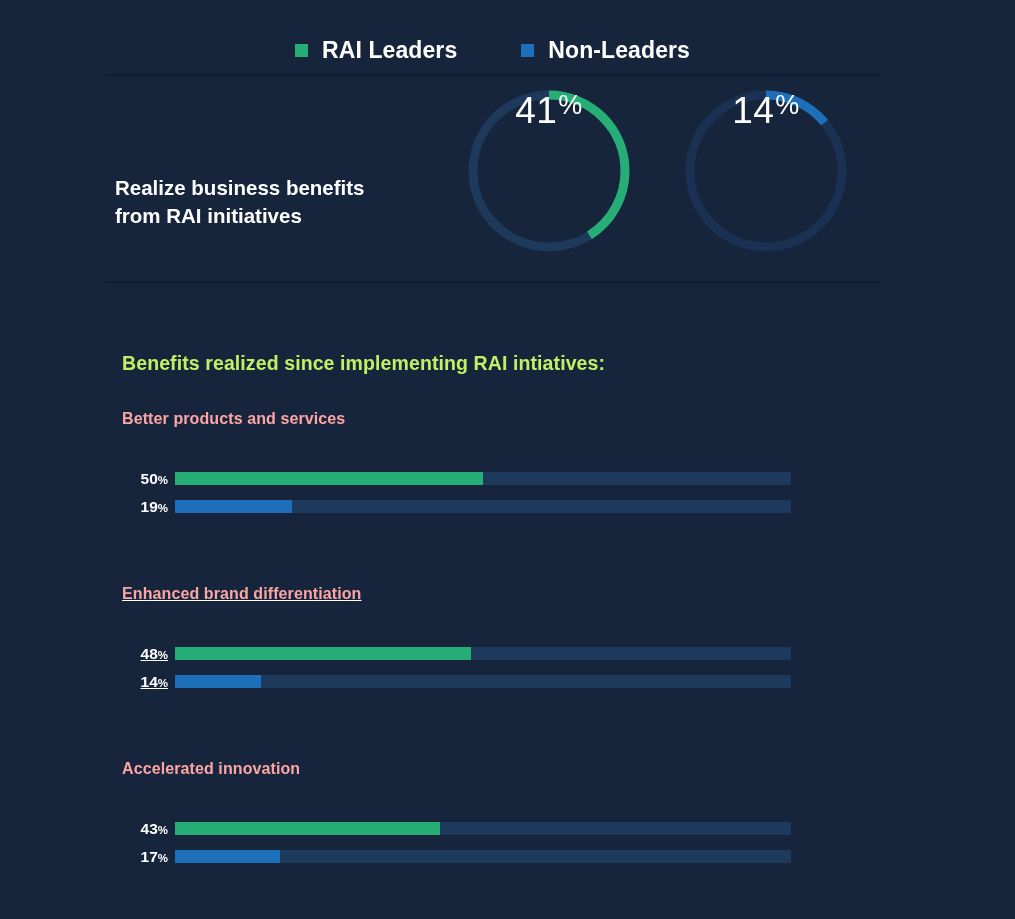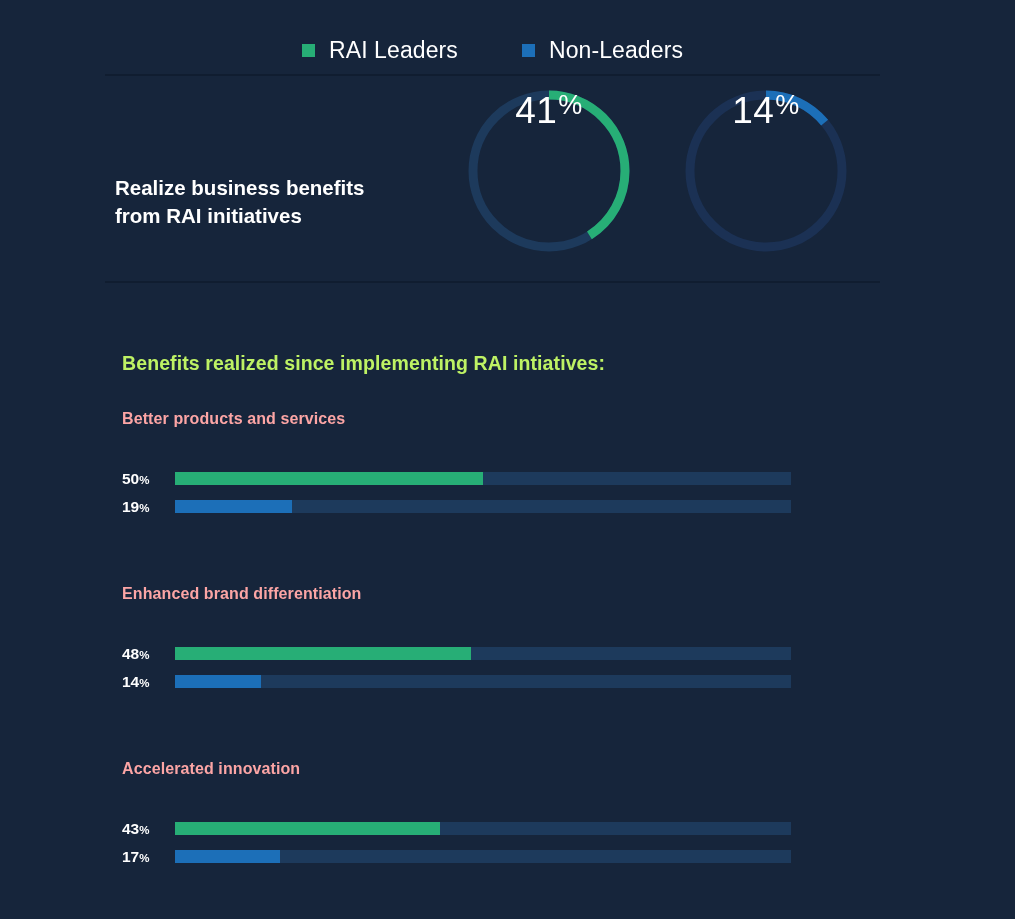--- a/index.html
+++ b/index.html
@@ -35,21 +35,21 @@
   }
   .legend-swatch {
     width: 13px;
     height: 13px;
     display: block;
   }
   .legend-swatch.green { background: #27ae76; }
   .legend-swatch.blue  { background: #1c6fb8; }
   .legend-label {
     font-size: 23px;
-    font-weight: 400;
+    font-weight: 700;
     color: #ffffff;
     letter-spacing: .1px;
     white-space: nowrap;
   }
 
   
   .divider {
     position: absolute;
     left: 105px;
     width: 775px;
@@ -122,42 +122,42 @@
     color: #bef264;
     letter-spacing: .1px;
   }
 
   .bar-group {
     position: absolute;
     left: 122px;
     width: 700px;
   }
   .bar-group.g0 { top: 410px; }
-  .bar-group.g1 { top: 585px; }
+  .bar-group.g1 { top: 585px; text-decoration: underline; }
   .bar-group.g2 { top: 760px; }
 
   .bar-group-title {
     font-size: 16px;
     font-weight: bold;
     color: #fca5a5;
     margin: 0 0 44px 0;
     letter-spacing: .1px;
   }
 
   .bar-row {
     display: flex;
     align-items: center;
     height: 13px;
     margin-bottom: 15px;
   }
   .bar-row:last-child { margin-bottom: 7px; }
 
   .bar-label {
     width: 46px;
-    text-align: left;
+    text-align: right;
     margin-right: 7px;
     font-size: 15.5px;
     font-weight: bold;
     color: #ffffff;
     white-space: nowrap;
     line-height: 1;
   }
   .bar-label .pct {
     font-size: 11.5px;
     font-weight: bold;

